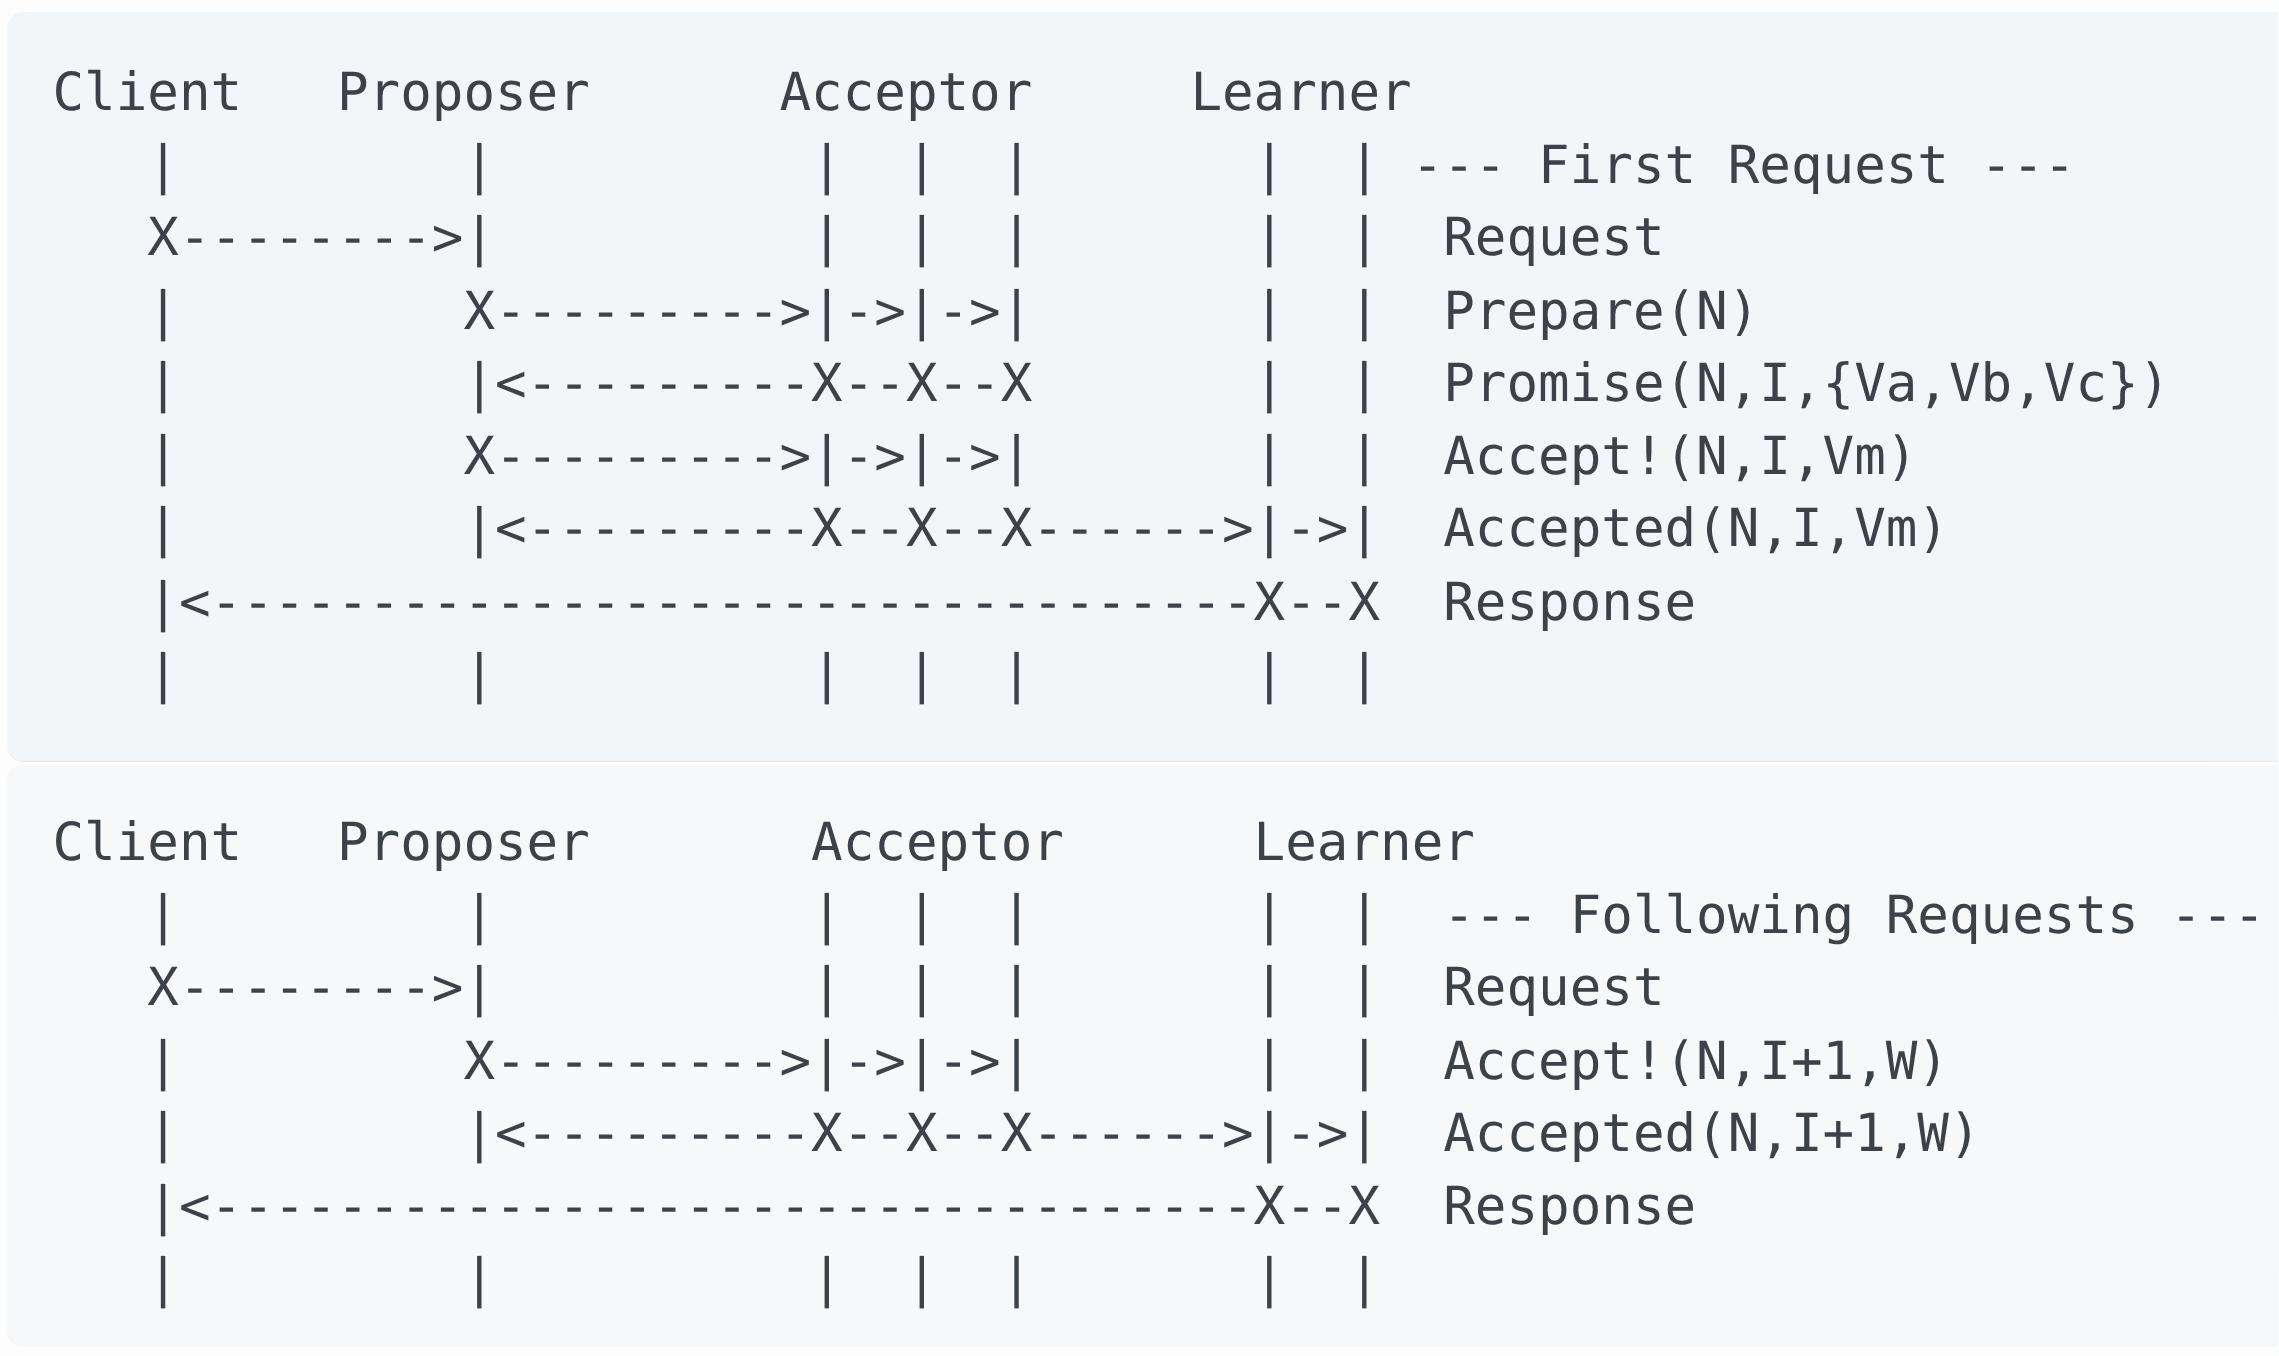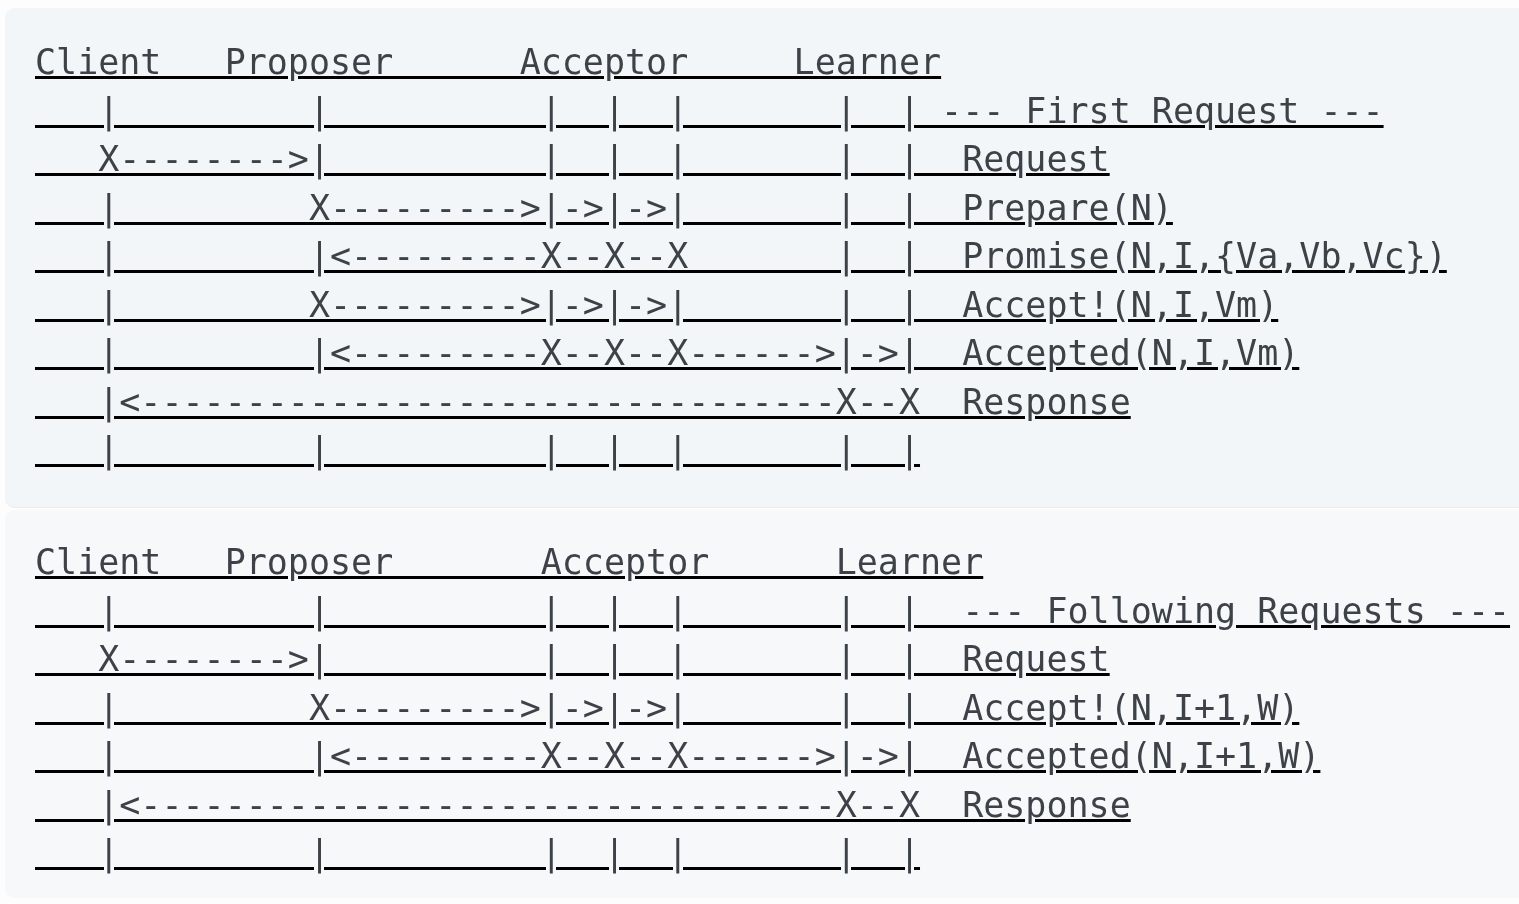--- a/index.html
+++ b/index.html
@@ -9,21 +9,20 @@
   }
   .page {
     position: relative;
     width: 1519px;
     height: 904px;
     overflow: hidden;
     background: #fdfdfd;
     box-sizing: border-box;
     padding: 8px 0 6px 5px;
     font-family: "DejaVu Sans Mono", monospace;
-    text-decoration: underline;
   }
   .code-block {
     box-sizing: border-box;
     border-radius: 10px 0 0 10px;
     overflow: hidden;
   }
   .block-1 {
     background: #f3f6f8;
     border-bottom: 1px solid #e9edf0;
     height: 500px;

